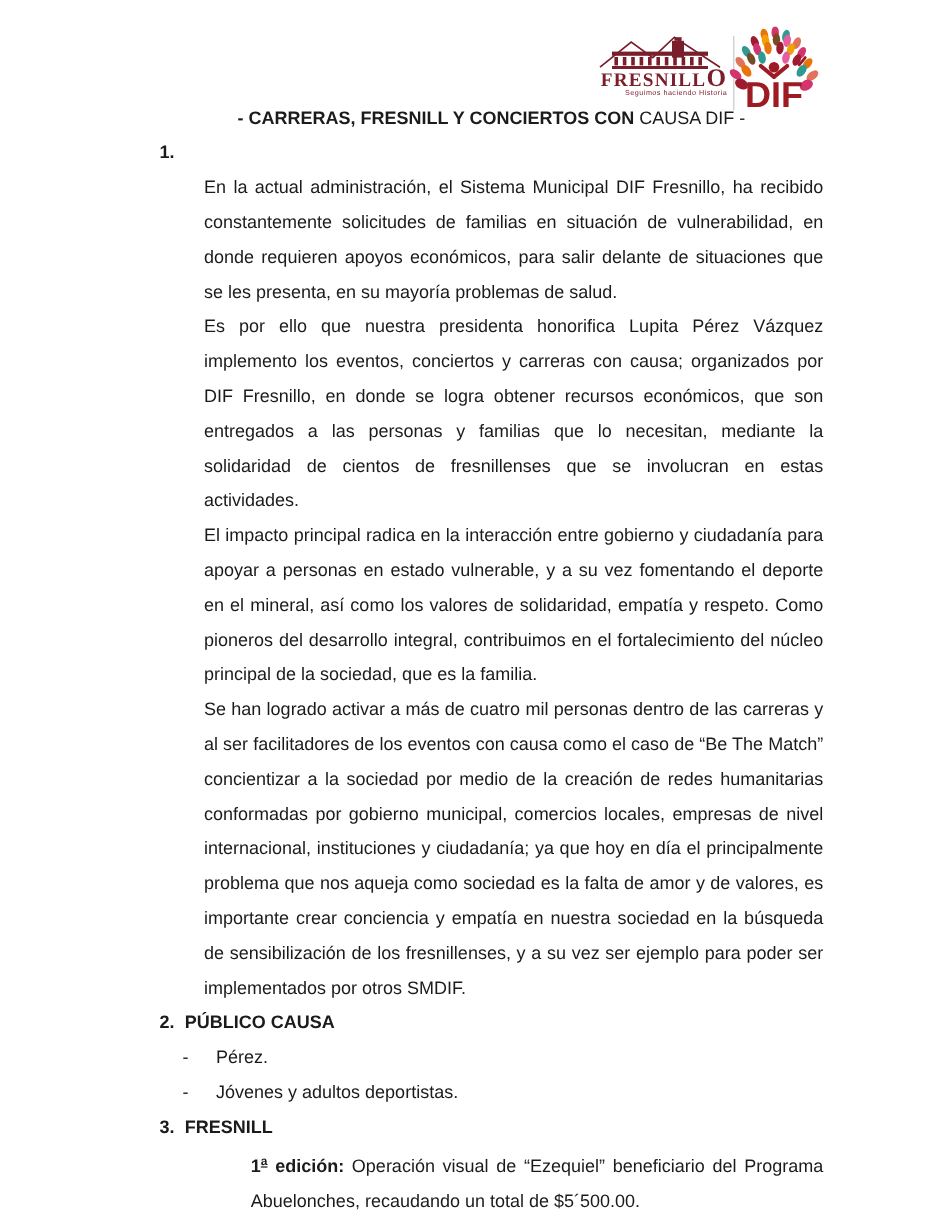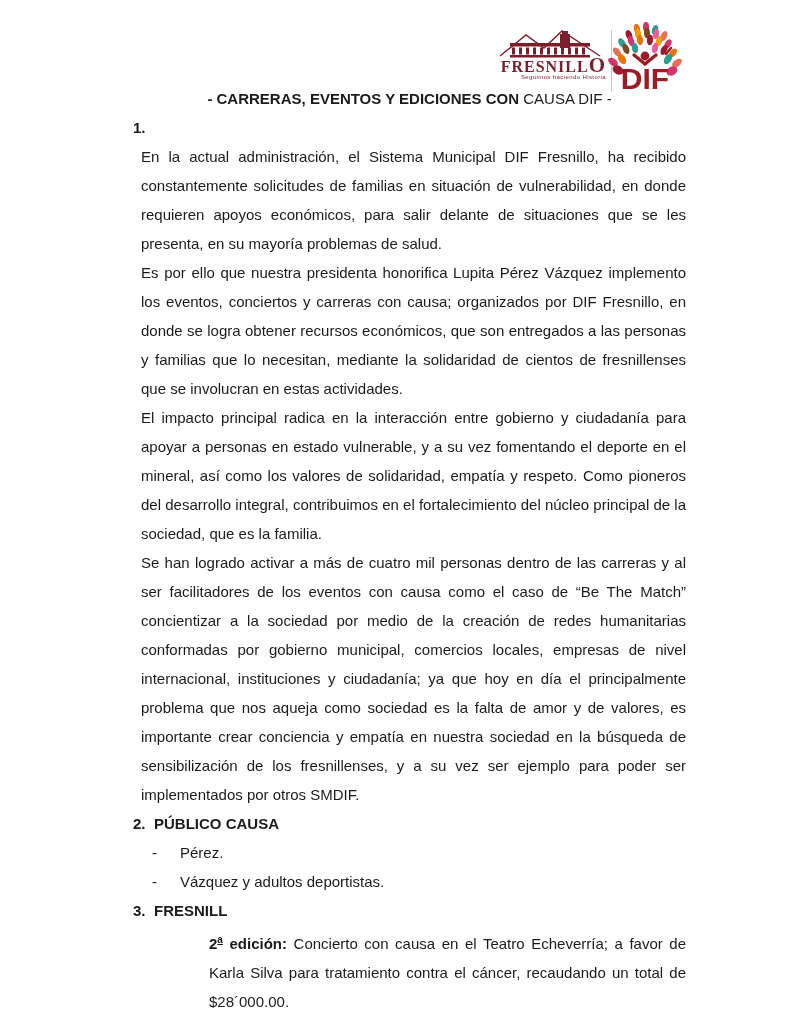--- a/index.html
+++ b/index.html
@@ -37,21 +37,21 @@
     font-size:15px;line-height:29px;
   }
   .title{
     width:553px;margin:0 105px 0 133px;
     text-align:center;white-space:nowrap;
   }
   .title .t-bold{font-weight:700;}
   .content{padding:0 105px 0 133px;}
   .h-row{display:flex;font-weight:700;}
   .h-num{width:21px;flex:0 0 21px;}
-  .para{margin-left:8px;text-align:justify;}
+  .para{margin-left:37px;text-align:justify;}
   .bullet{display:flex;margin-left:19px;}
   .bullet .dash{width:28px;flex:0 0 28px;}
   .edition{margin-left:76px;text-align:justify;}
   .edition .ed-label{font-weight:700;}
   .edition .ord{
     font-weight:700;text-decoration:underline;
     vertical-align:super;font-size:10px;letter-spacing:0;
   }
 </style>
 </head>
@@ -127,21 +127,21 @@
         <circle cx="39" cy="34" r="4.4" fill="#9e1b23"></circle>
         <path d="M60,32 L65,26" stroke="#9e1b23" stroke-width="2.4" stroke-linecap="round" fill="none"></path>
         <text x="39" y="67" font-size="30" fill="#9e1b23" text-anchor="middle">DIF</text>
       </svg>
     </div>
   </div>
 
   <div class="doc">
 
     <div class="title">
-      <span class="t-bold">- CARRERAS, EVENTOS Y EDICIONES CON</span><span> CAUSA DIF -</span>
+      <span class="t-bold">- CARRERAS, FRESNILL Y CONCIERTOS CON</span><span> CAUSA DIF -</span>
     </div>
 
     <div class="content">
 
       <div class="h-row">
         <span class="h-num">1.</span>
       </div>
       <div class="para">En la actual administración, el Sistema Municipal DIF Fresnillo, ha recibido constantemente solicitudes de familias en situación de vulnerabilidad, en donde requieren apoyos económicos, para salir delante de situaciones que se les presenta, en su mayoría problemas de salud.</div>
       <div class="para">Es por ello que nuestra presidenta honorifica Lupita Pérez Vázquez implemento los eventos, conciertos y carreras con causa; organizados por DIF Fresnillo, en donde se logra obtener recursos económicos, que son entregados a las personas y familias que lo necesitan, mediante la solidaridad de cientos de fresnillenses que se involucran en estas actividades.</div>
       <div class="para">El impacto principal radica en la interacción entre gobierno y ciudadanía para apoyar a personas en estado vulnerable, y a su vez fomentando el deporte en el mineral, así como los valores de solidaridad, empatía y respeto. Como pioneros del desarrollo integral, contribuimos en el fortalecimiento del núcleo principal de la sociedad, que es la familia.</div>
@@ -150,26 +150,29 @@
       <div class="h-row">
         <span class="h-num">2.</span>
         <span class="h-text">PÚBLICO CAUSA</span>
       </div>
       <div class="bullet">
         <span class="dash">-</span>
         <span>Pérez.</span>
       </div>
       <div class="bullet">
         <span class="dash">-</span>
-        <span>Vázquez y adultos deportistas.</span>
+        <span>Jóvenes y adultos deportistas.</span>
       </div>
 
       <div class="h-row">
         <span class="h-num">3.</span>
         <span class="h-text">FRESNILL</span>
+      </div>
+      <div class="edition">
+        <span class="ed-label"><span>1</span><span class="ord">a</span><span> edición:</span></span><span> Operación visual de “Ezequiel” beneficiario del Programa Abuelonches, recaudando un total de $5´500.00.</span>
       </div>
       <div class="edition">
         <span class="ed-label"><span>2</span><span class="ord">a</span><span> edición:</span></span><span> Concierto con causa en el Teatro Echeverría;  a favor de Karla Silva para tratamiento contra el cáncer, recaudando un total de $28´000.00.</span>
       </div>
 
     </div>
   </div>
 </div>
 
 </body></html>

